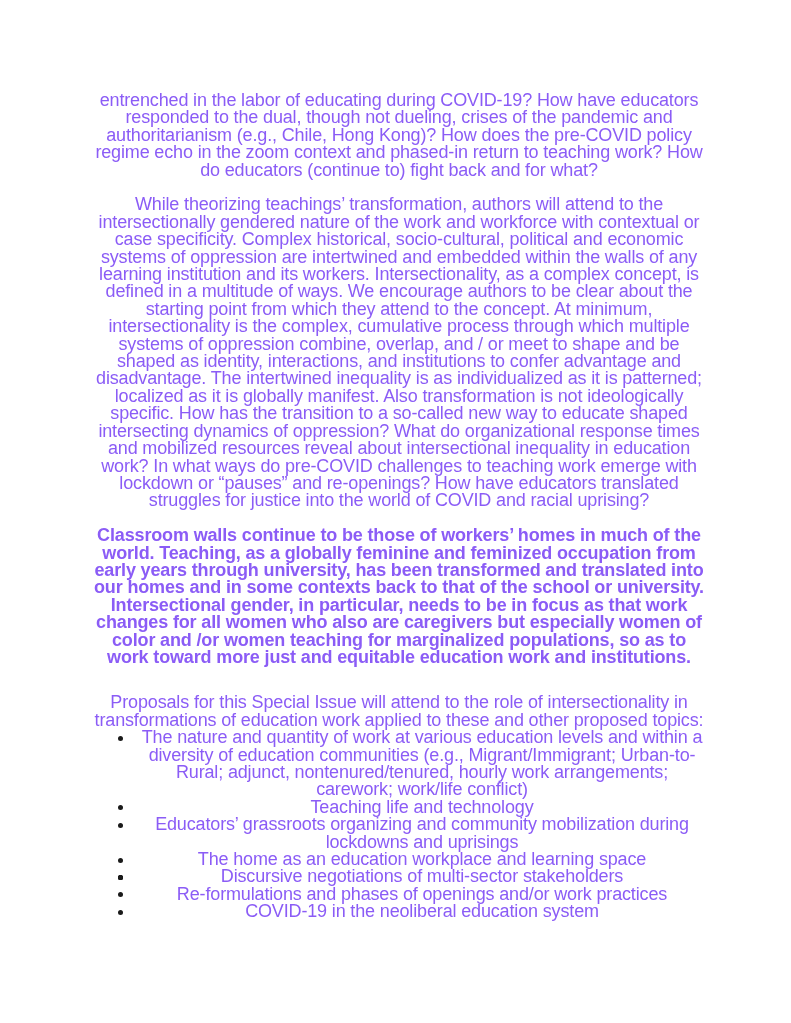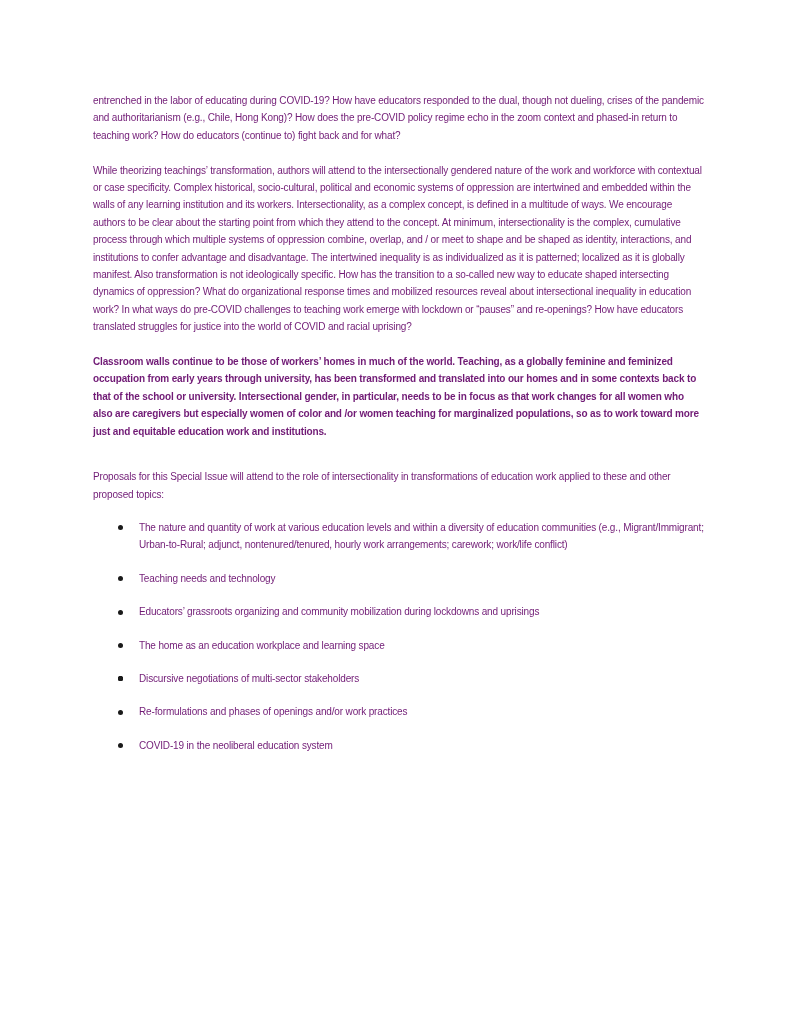--- a/index.html
+++ b/index.html
@@ -3,39 +3,39 @@
 <meta charset="utf-8">
 <style>
   html, body { margin: 0; padding: 0; background: #ffffff; }
   body { width: 791px; height: 1023px; position: relative; overflow: hidden; }
   .page {
     position: absolute;
     left: 93px;
     top: 92px;
     width: 612px;
     font-family: "Liberation Sans", sans-serif;
-    font-size: 10px;
+    font-size: 18px;
     line-height: 17.4px;
-    color: #701a75;
+    color: #8b5cf6;
     letter-spacing: -0.15px;
+    text-align: center;
   }
   p { margin: 0; }
   .para { margin-bottom: 17.4px; }
   .p1 { }
   .p2 { }
   .p3 { margin-bottom: 28px; font-weight: bold; }
   ul.topics {
     list-style: none;
     margin: 0;
     padding: 0;
   }
   ul.topics li {
     position: relative;
     padding-left: 46px;
-    margin-top: 16px;
   }
   .bullet-dot {
     display: inline-block;
     width: 5px; height: 5px;
     background: #1a1a1a;
     border-radius: 50%;
     position: absolute;
     left: 25px;
     top: 6.5px;
   }
@@ -44,21 +44,21 @@
 <body>
 
 <div class="page">
   <p class="para p1">entrenched in the labor of educating during COVID-19? How have educators responded to the dual, though not dueling, crises of the pandemic and authoritarianism (e.g., Chile, Hong Kong)? How does the pre-COVID policy regime echo in the zoom context and phased-in return to teaching work? How do educators (continue to) fight back and for what?</p>
   <p class="para p2">While theorizing teachings’ transformation, authors will attend to the intersectionally gendered nature of the work and workforce with contextual or case specificity. Complex historical, socio-cultural, political and economic systems of oppression are intertwined and embedded within the walls of any learning institution and its workers. Intersectionality, as a complex concept, is defined in a multitude of ways. We encourage authors to be clear about the starting point from which they attend to the concept. At minimum, intersectionality is the complex, cumulative process through which multiple systems of oppression combine, overlap, and / or meet to shape and be shaped as identity, interactions, and institutions to confer advantage and disadvantage. The intertwined inequality is as individualized as it is patterned; localized as it is globally manifest. Also transformation is not ideologically specific. How has the transition to a so-called new way to educate shaped intersecting dynamics of oppression? What do organizational response times and mobilized resources reveal about intersectional inequality in education work? In what ways do pre-COVID challenges to teaching work emerge with lockdown or “pauses” and re-openings? How have educators translated struggles for justice into the world of COVID and racial uprising?</p>
   <p class="para p3">Classroom walls continue to be those of workers’ homes in much of the world. Teaching, as a globally feminine and feminized occupation from early years through university, has been transformed and translated into our homes and in some contexts back to that of the school or university. Intersectional gender, in particular, needs to be in focus as that work changes for all women who also are caregivers but especially women of color and /or women teaching for marginalized populations, so as to work toward more just and equitable education work and institutions.</p>
 
   <p>Proposals for this Special Issue will attend to the role of intersectionality in transformations of education work applied to these and other proposed topics:</p>
   <ul class="topics">
     <li><span class="bullet-dot"></span><span>The nature and quantity of work at various education levels and within a diversity of education communities (e.g., Migrant/Immigrant; Urban-to-Rural; adjunct, nontenured/tenured, hourly work arrangements; carework; work/life conflict)</span></li>
-    <li><span class="bullet-dot"></span><span>Teaching needs and technology</span></li>
+    <li><span class="bullet-dot"></span><span>Teaching life and technology</span></li>
     <li><span class="bullet-dot"></span><span>Educators’ grassroots organizing and community mobilization during lockdowns and uprisings</span></li>
     <li><span class="bullet-dot"></span><span>The home as an education workplace and learning space</span></li>
     <li><span class="bullet-dot"></span></li>
     <li><span class="bullet-dot"></span></li>
     <li><span class="bullet-dot"></span><span>Discursive negotiations of multi-sector stakeholders</span></li>
     <li><span class="bullet-dot"></span><span>Re-formulations and phases of openings and/or work practices</span></li>
     <li><span class="bullet-dot"></span><span>COVID-19 in the neoliberal education system</span></li>
   </ul>
 </div>
 

